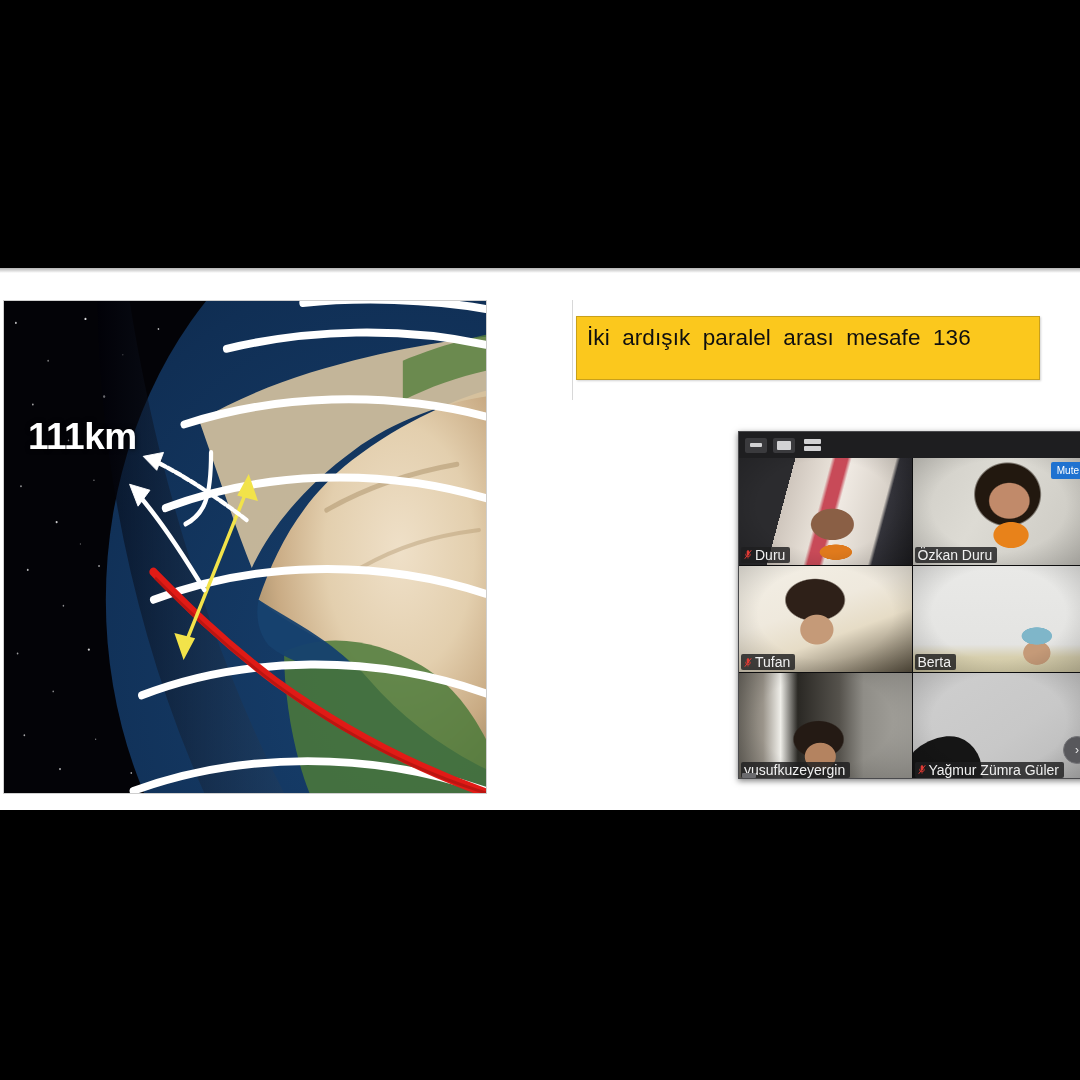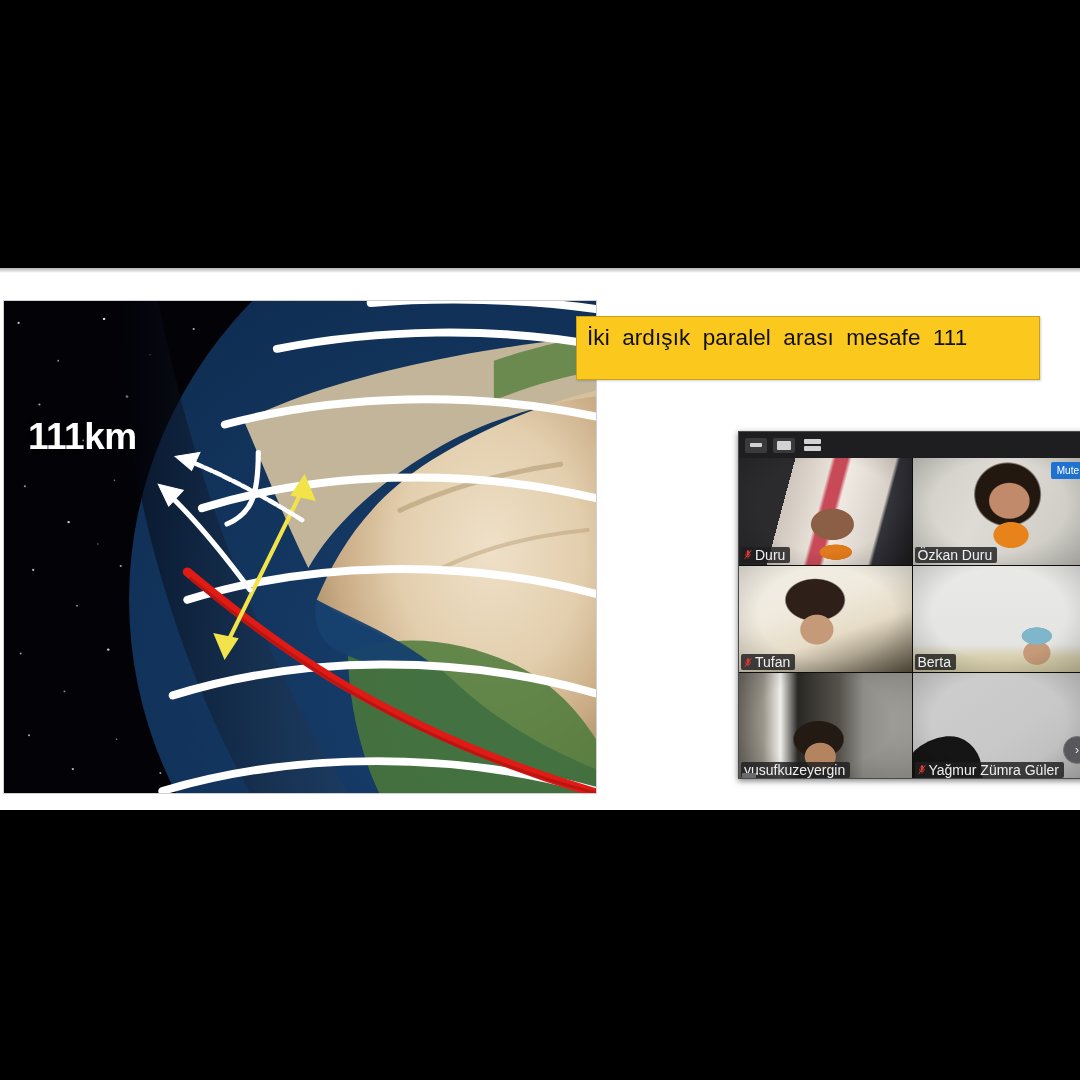--- a/index.html
+++ b/index.html
@@ -39,21 +39,21 @@
     height: 5px;
     background: linear-gradient(to bottom, rgba(0,0,0,0.30), rgba(0,0,0,0));
     pointer-events: none;
   }
 
   
   #earth-figure {
     position: absolute;
     left: 3px;
     top: 300px;
-    width: 594px;
+    width: 484px;
     height: 494px;
     background: #d946ef;
     overflow: hidden;
     border: 1px solid #cfcfcf;
     box-sizing: border-box;
   }
   #earth-figure svg {
     display: block;
     width: 100%;
     height: 100%;
@@ -475,21 +475,21 @@
           <path d="M236 290 C212 256 186 222 158 194" stroke-width="5" fill="none" stroke-linecap="round"></path>
           <polygon points="148,184 172,190 158,206"></polygon>
         </g>
       </g>
     </svg>
 
     <div class="fig-label-111">111km</div>
   </div>
 
   <div id="caption-box">
-    <span id="caption-line-1">İki ardışık paralel arası mesafe 111</span>
+    <span id="caption-line-1">İki ardışık paralel arası mesafe 136</span>
   </div>
 
   <div id="video-window">
 
     <div id="vw-toolbar">
       <div class="vw-view-btn minimize"></div>
       <div class="vw-view-btn speaker"></div>
       <div class="vw-view-btn sidebar">
         <span></span>
           <span></span>

